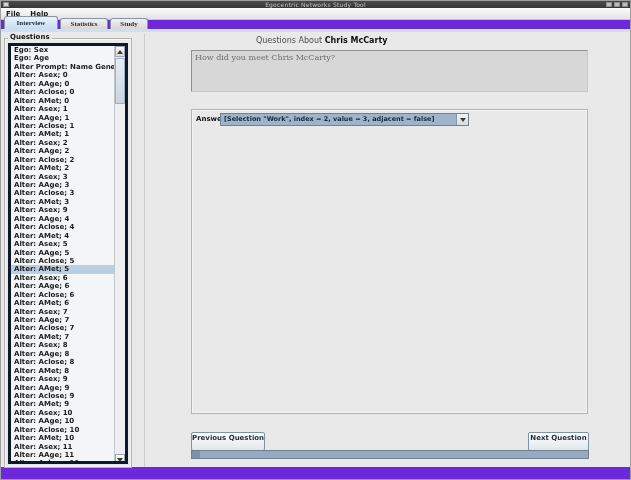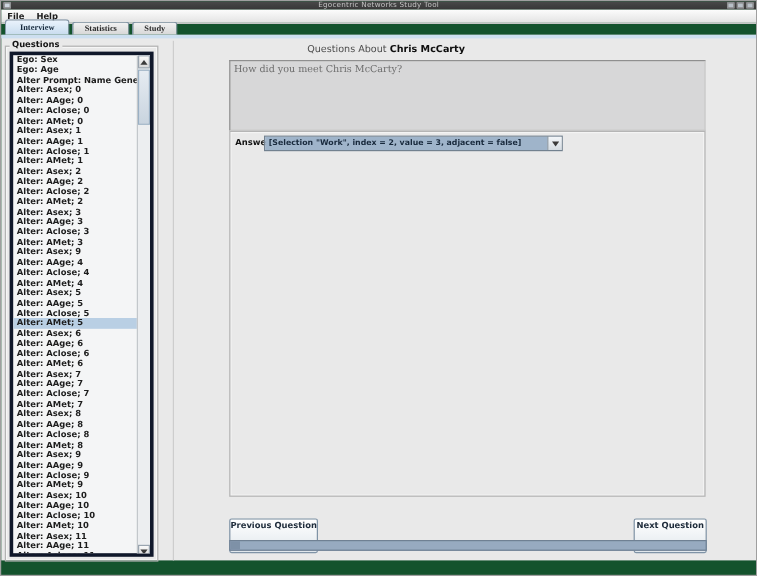--- a/index.html
+++ b/index.html
@@ -1,18 +1,18 @@
 <!DOCTYPE html>
 <html><head>
 <meta charset="utf-8">
 <style>
   * { margin:0; padding:0; box-sizing:border-box; }
   html,body { width:631px; height:480px; }
   body { font-family:"DejaVu Sans", "Liberation Sans", sans-serif; background:#d7d7d7; }
-  .window { position:relative; width:631px; height:480px; background:#14532d;
+  .window { position:relative; width:631px; height:480px; background:#6d28d9;
             border:1px solid #9f9f9f; overflow:hidden; }
 
   
   .titlebar { position:absolute; left:0; top:0; width:100%; height:7px;
               background:linear-gradient(#4a4a4a,#373737); display:flex;
               align-items:center; justify-content:center; }
   .titlebar-text { font-size:6px; line-height:7px; color:#c3c3c3; letter-spacing:.2px; }
   .win-icon { position:absolute; left:2px; top:1px; width:6px; height:5px;
               background:#cdd6df; border:1px solid #8a8a8a; }
   .win-controls { position:absolute; right:2px; top:1px; display:flex; gap:2px; }
@@ -63,37 +63,37 @@
             border-right:3px solid transparent; border-bottom:4px solid #3a3a3a; }
   .tri-down { width:0; height:0; border-left:3px solid transparent;
               border-right:3px solid transparent; border-top:4px solid #3a3a3a; }
   .scroll-thumb { position:absolute; left:0; top:12px; width:10px; height:46px;
                   background:linear-gradient(#e6ecf2,#c9d4df); border:1px solid #9ab0c4; }
 
   
   .main { position:absolute; left:145px; top:0; width:486px; height:435px; }
   .main-header { position:absolute; left:110px; top:4px; font-size:8px; color:#4d4d4d; white-space:nowrap; }
   .main-header b { color:#0f0f0f; }
-  .question-box { position:absolute; left:45px; top:18px; width:397px; height:59px;
+  .question-box { position:absolute; left:45px; top:18px; width:397px; height:42px;
                   background:#d7d7d8; border:1px solid; border-color:#8f8f8f #c9c9c9 #c9c9c9 #8f8f8f;
                   padding:2px 3px; }
   .question-text { font-family:"DejaVu Serif", "Liberation Serif", serif;
                    font-size:8px; color:#6e6e6e; }
   .answer-panel { position:absolute; left:45px; top:77px; width:397px; height:305px;
                   border:1px solid #b5b5b5; box-shadow:inset 0 0 0 1px #f4f4f4; }
   .answer-label { position:absolute; left:4px; top:5px; font-size:7px; font-weight:bold; color:#141414; }
   .combo { position:absolute; left:28px; top:3px; width:249px; height:13px;
            border:1px solid #72818f; display:flex; }
   .combo-value { flex:1; background:#9fb4ca; font-size:6.5px; font-weight:bold;
                  color:#18293c; line-height:11px; padding-left:3px;
                  white-space:nowrap; overflow:hidden; }
   .combo-arrow-btn { width:12px; background:linear-gradient(#f3f6f9,#d5dce2);
                      border-left:1px solid #8a98a6; display:flex; align-items:center;
                      justify-content:center; }
-  .nav-btn { position:absolute; top:400px; height:29px; font-size:7px; font-weight:bold;
+  .nav-btn { position:absolute; top:400px; height:19px; font-size:7px; font-weight:bold;
              color:#1d2b3a; text-align:center; line-height:11px; white-space:nowrap;
              background:linear-gradient(#ffffff,#e0e7ec); border:1px solid #7f93a6;
              border-radius:2px; overflow:hidden; }
   .prev-btn { left:45px; width:74px; }
   .next-btn { left:382px; width:61px; }
   .progress { position:absolute; left:45px; top:418px; width:398px; height:9px;
               background:#97aac0; border:1px solid #6f8093; }
   .progress-fill { position:absolute; left:0; top:0; height:100%; background:#7e91a7; }
 </style>
 </head>

